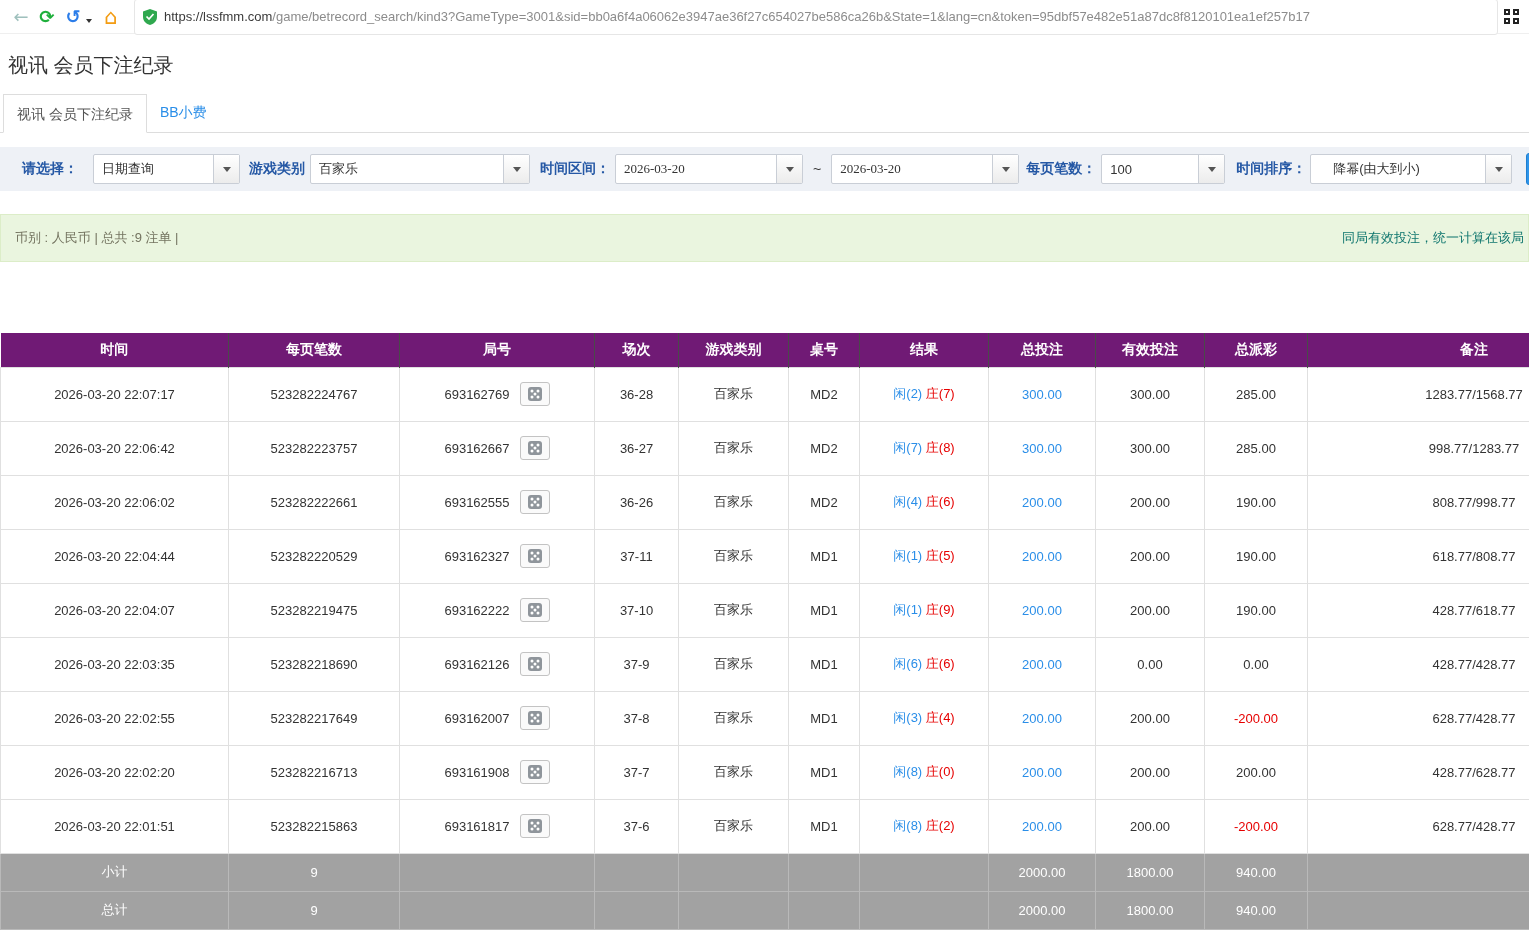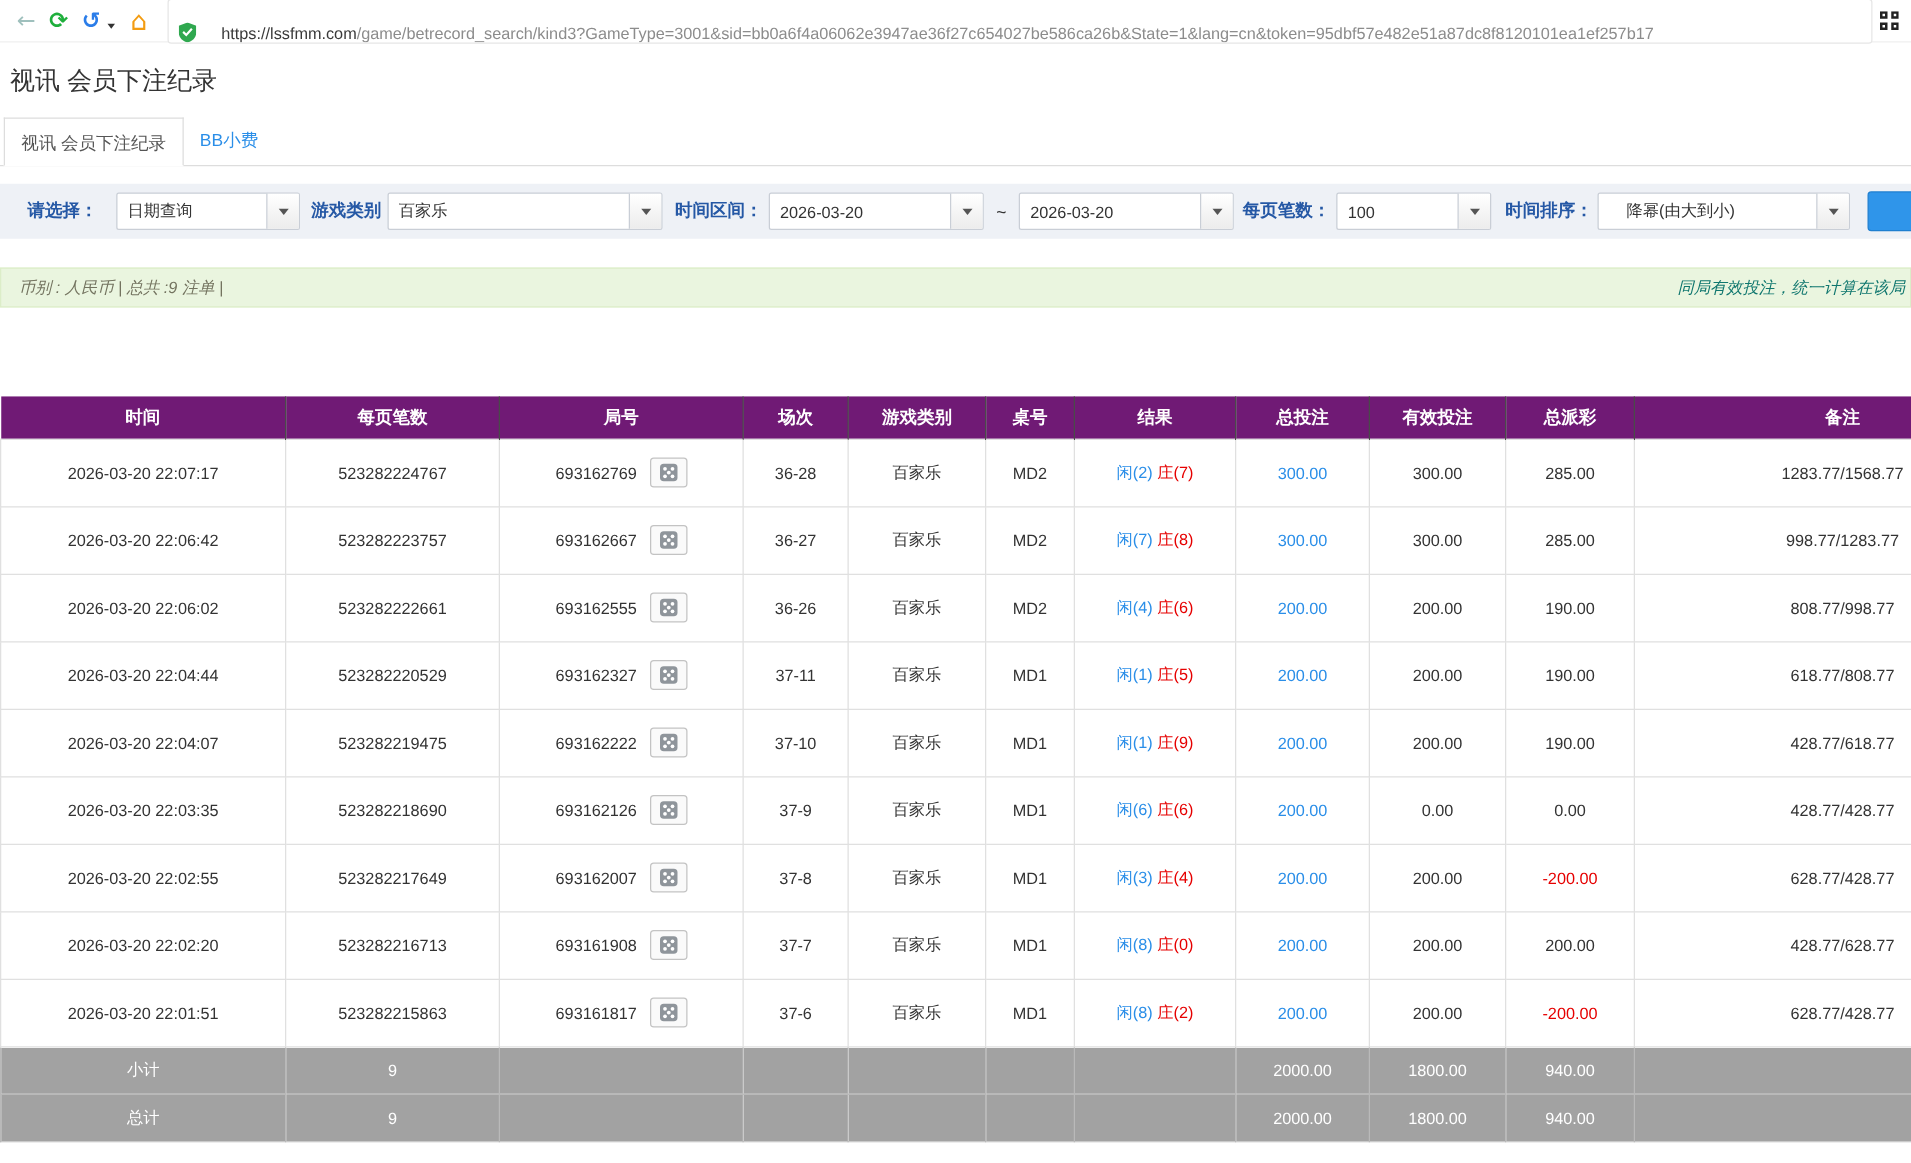--- a/index.html
+++ b/index.html
@@ -12,21 +12,21 @@
 .browser-bar { height:34px; display:flex; align-items:center; padding:0 8px; background:#fff; border-bottom:1px solid #efefef; }
 .nav-icon { flex:none; width:26px; height:26px; display:flex; align-items:center; justify-content:center;
   font-size:18px; font-family:"DejaVu Sans",sans-serif; cursor:pointer; user-select:none; }
 .icon-back { color:#9fc0bd; }
 .icon-refresh { color:#1faf3c; font-weight:bold; }
 .icon-undo { color:#2b7de9; font-weight:bold; }
 .undo-caret { width:0; height:0; border-left:3px solid transparent; border-right:3px solid transparent;
   border-top:4px solid #333; margin:8px 6px 0 0; }
 .icon-home { color:#f39c12; font-size:21px; }
 .url-bar { flex:1; height:36px; margin-left:10px; border:1px solid #e6e6e6; border-radius:3px; background:#fff;
-  display:flex; align-items:flex-end; padding:0 8px; overflow:hidden; white-space:nowrap;gap:13px; }
+  display:flex; align-items:center; padding:0 8px; overflow:hidden; white-space:nowrap; }
 .shield { flex:none; margin-right:7px; display:flex; }
 .url-text { font-size:13px; overflow:hidden; white-space:nowrap; }
 .url-main { color:#3a3a3a; }
 .url-rest { color:#8c8c8c; }
 .ext-icon { flex:none; margin-left:6px; margin-right:2px; display:flex; }
 
 
 .page-title { margin:20px 0 0 8px; font-size:20px; line-height:23px; color:#333; }
 
 .tabs { display:flex; align-items:flex-end; border-bottom:1px solid #ddd; margin-top:16px; height:40px; padding-left:3px; }
@@ -37,30 +37,30 @@
 
 .filter-bar { margin-top:14px; height:44px; background:#eef1f6; display:flex; align-items:center;
   padding-left:22px; overflow:hidden; white-space:nowrap;text-align:center; }
 .flabel { font-size:14px; font-weight:bold; color:#2558a5; flex:none; }
 .tilde { font-size:14px; color:#333; flex:none; margin:0 10px; }
 .combo { display:inline-flex; flex:none; height:30px; border:1px solid #c9ced6; background:#fff; border-radius:2px; }
 .combo-value { display:flex; align-items:center; padding:0 8px; font-size:13px; color:#333; flex:1; overflow:hidden; }
 .combo-btn { width:26px; flex:none; border-left:1px solid #c9ced6; background:linear-gradient(#ffffff,#ececec);
   display:flex; align-items:center; justify-content:center; cursor:pointer; }
 .caret { width:0; height:0; border-left:4px solid transparent; border-right:4px solid transparent; border-top:5px solid #555; }
-.w147 { width:147px; } .w220 { width:220px; } .w188 { width:172px; } .w124 { width:124px; } .w202 { width:202px; }
+.w147 { width:147px; } .w220 { width:220px; } .w188 { width:188px;font-family:Liberation Serif, serif; } .w124 { width:124px; } .w202 { width:202px; }
 .ml15 { margin-left:15px; } .ml9 { margin-left:9px; } .ml5 { margin-left:5px; } .ml10 { margin-left:10px; }
 .ml7 { margin-left:7px; } .ml11 { margin-left:11px; } .ml4 { margin-left:4px;padding-left:14px; }
 .search-btn-sliver { flex:none; width:52px; height:32px; background:#2f95ea; border:1px solid #1f7fd0;
   border-radius:3px; margin-left:14px; cursor:pointer; }
 
 
-.green-bar { margin-top:23px; height:32px; background:#eaf5df; border:1px solid #dcedc8;
+.green-bar { margin-top:23px; height:48px; background:#eaf5df; border:1px solid #dcedc8;
   display:flex; align-items:center; justify-content:space-between; padding:0 4px 0 14px; font-size:13px;
-  overflow:hidden; white-space:nowrap;font-style:italic; }
+  overflow:hidden; white-space:nowrap; }
 .green-left { color:#73735f; }
 .green-right { color:#0f766e; }
 
 
 .table-wrap { margin-top:71px; width:1529px; overflow:hidden; }
 table { border-collapse:collapse; table-layout:fixed; width:1640px; }
 thead th { background:#701a75; color:#fff; font-size:14px; font-weight:bold; height:34px;
   border-right:1px solid #4a4a4a; text-align:center; }
 tbody td { height:54px; border:1px solid #e0e0e0; font-size:13px; color:#333; text-align:center;
   vertical-align:middle; background:#fff; overflow:hidden; }

